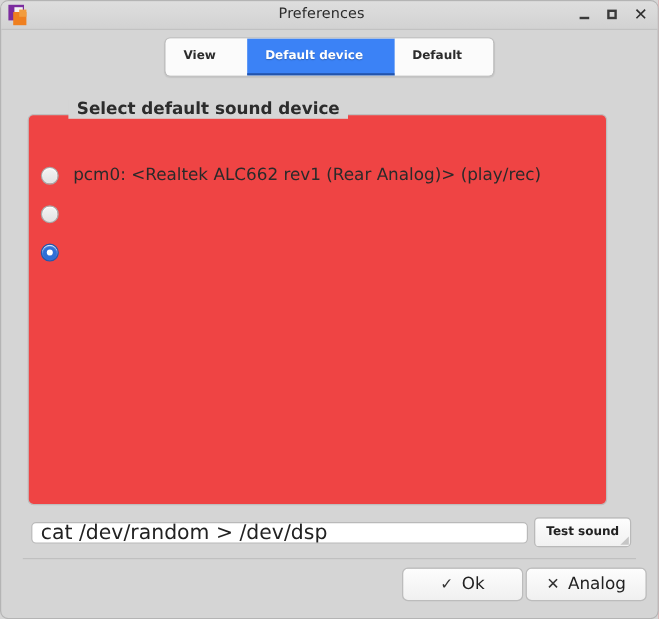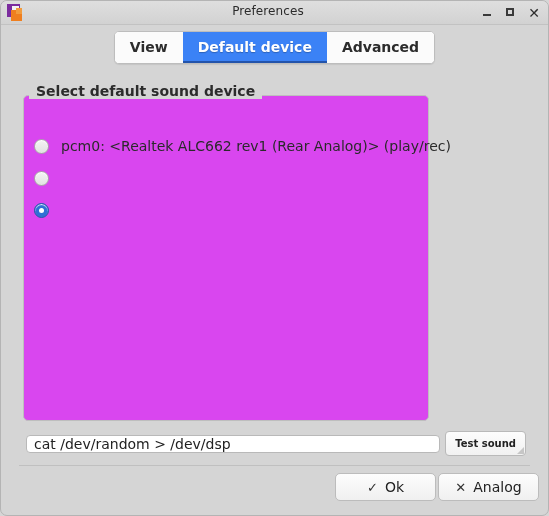--- a/index.html
+++ b/index.html
@@ -126,52 +126,52 @@
   }
   .tabbar {
     display: flex;
     background: #fbfbfb;
     border: 1px solid #bdbdbd;
     border-radius: 5px;
     overflow: hidden;
     box-shadow: 0 1px 1px rgba(0,0,0,0.08);
   }
   .tab {
-    padding: 7px 15px 8px 15px;
-    font-size: 14px;
+    padding: 7px 26px 8px 15px;
+    font-size: 10px;
     font-weight: bold;
     color: #2c2c2c;
     cursor: default;
     background: #fbfbfb;
     line-height: 16px;
     white-space: nowrap;
   }
   .tab.sel {
     background: #3b82f6;
     color: #ffffff;
     border-bottom: 2px solid #2354ab;
     padding-bottom: 6px;
     text-shadow: 0 1px 1px rgba(0,0,0,0.25);
   }
 
   
   .groupbox {
     position: absolute;
     left: 22px;
     top: 94px;
-    width: 406px;
+    width: 483px;
     height: 326px;
     box-sizing: border-box;
     border: 1px solid #bebebe;
     border-radius: 5px;
-    background: #d946ef;
+    background: #ef4444;
   }
   .group-title {
     position: absolute;
-    left: 28px;
+    left: 56px;
     top: 82px;
     background: #d5d5d5;
     padding: 0 7px;
     font-size: 14px;
     font-weight: bold;
     color: #2c2c2c;
     z-index: 2;
   }
 
   
@@ -228,21 +228,21 @@
     align-items: center;
   }
   .cmd-input {
     flex: 1 1 auto;
     height: 18px;
     box-sizing: border-box;
     background: #ffffff;
     border: 1px solid #b9b9b9;
     border-radius: 4px;
     font-family: "DejaVu Sans", "Liberation Sans", sans-serif;
-    font-size: 14px;
+    font-size: 17px;
     color: #222222;
     padding: 0 7px;
     outline: none;
     margin-right: 5px;
   }
   .test-btn {
     position: relative;
     height: 25px;
     box-sizing: border-box;
     padding: 0 9px;
@@ -321,21 +321,21 @@
       <span class="win-btn min"></span>
       <span class="win-btn max"></span>
       <span class="win-btn close">✕</span>
     </div>
   </div>
 
   <div class="tabbar-wrap">
     <div class="tabbar">
       <div class="tab">View</div>
       <div class="tab sel">Default device</div>
-      <div class="tab">Advanced</div>
+      <div class="tab">Default</div>
     </div>
   </div>
 
   <div class="group-title">Select default sound device</div>
 
   <div class="groupbox">
     <div class="radio-list">
 
       <div class="radio-row">
         <span class="radio"></span>

